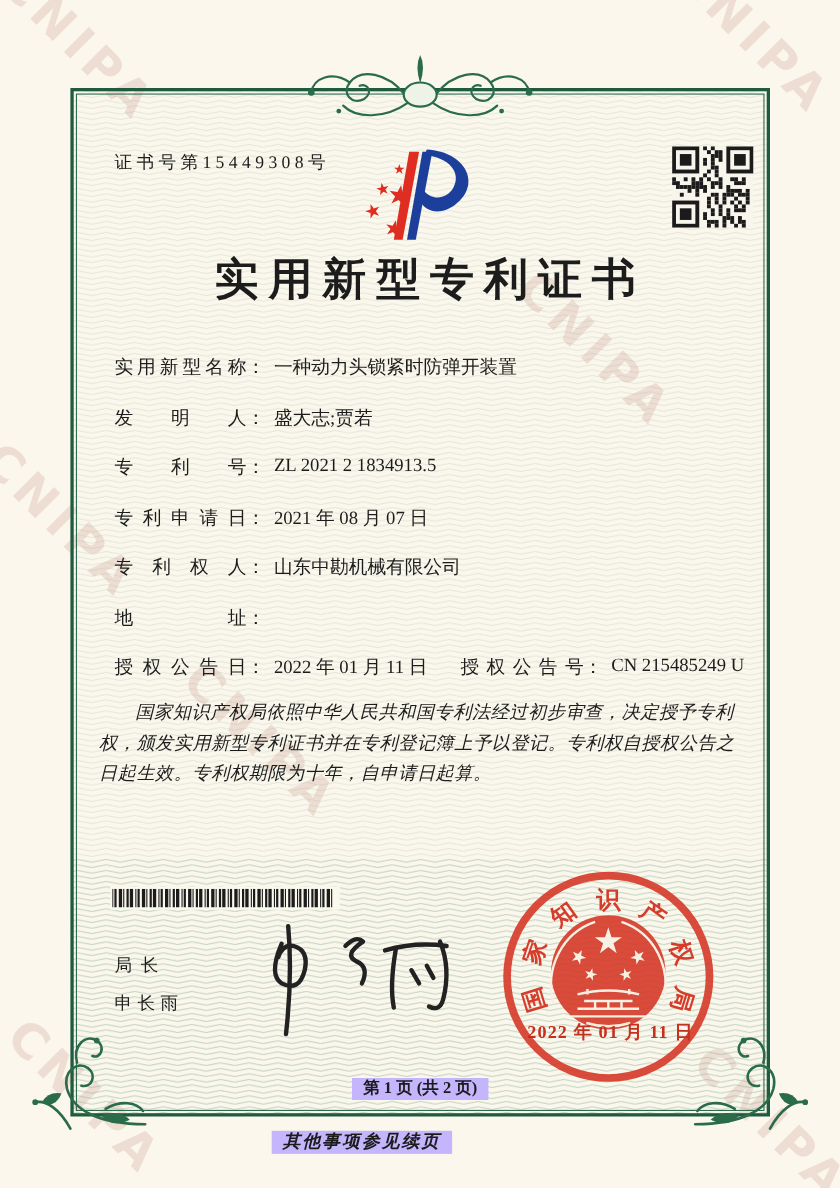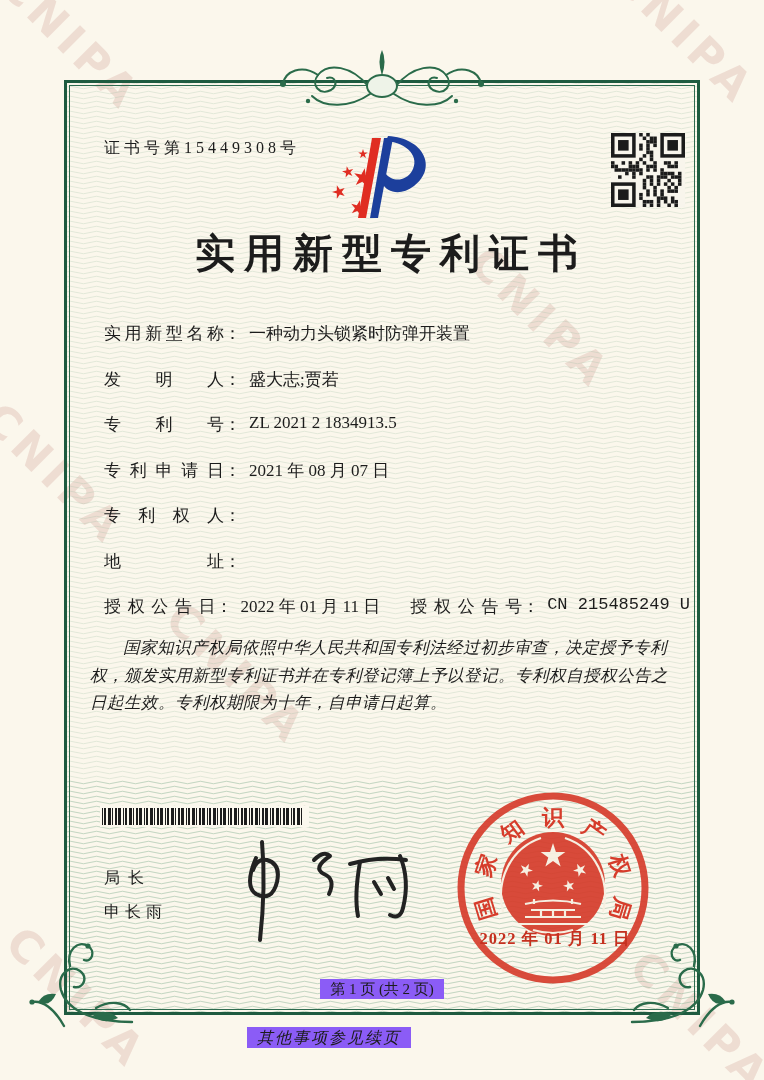--- a/index.html
+++ b/index.html
@@ -19,36 +19,36 @@
   .logo{position:absolute;left:318px;top:126px;z-index:2;}
   .qr{position:absolute;left:611px;top:133px;z-index:2;}
   .title{position:absolute;left:64px;top:226px;width:630px;text-align:center;z-index:2;
          font-size:40px;font-weight:bold;letter-spacing:9px;padding-left:12px;}
   
   .fields{position:absolute;left:104px;top:322px;width:586px;z-index:2;font-size:17px;}
   .frow{display:flex;align-items:flex-start;height:45.5px;white-space:nowrap;}
   .flabel{display:inline-block;width:120px;text-align:justify;text-align-last:justify;}
   .fcolon{margin-right:8px;}
   .grant{display:flex;}
-  .g2{margin-left:30px;display:flex;font-family:Liberation Mono, monospace;}
+  .g2{margin-left:30px;display:flex;}
   .g2 .flabel{width:112px;}
   
   .paras{position:absolute;left:86px;top:630px;width:596px;z-index:2;font-size:16.5px;
          line-height:27.5px;letter-spacing:.5px;font-style:italic;}
   .paras p{margin:4px;text-indent:2em;}
   
   .barcode{position:absolute;left:100px;top:806px;z-index:2;background:#fbf8ee;padding:2px;}
   .signer-title{position:absolute;left:104px;top:868px;z-index:3;font-size:16px;letter-spacing:8px;}
   .signer-name{position:absolute;left:104px;top:902px;z-index:3;font-size:16px;letter-spacing:5px;}
   .sig{position:absolute;left:212px;top:830px;z-index:3;}
   .seal{position:absolute;left:455px;top:790px;z-index:3;}
   .seal-date{position:absolute;left:462px;top:928px;width:186px;z-index:4;text-align:center;
              font-size:16.5px;font-weight:bold;color:#c5301f;letter-spacing:1px;}
   .pageinfo{position:absolute;left:0;top:980px;width:764px;text-align:center;z-index:2;font-size:15px;}
-  .pageinfo span,.footnote span{background:#8b5cf6;padding:2px 10px;}
+  .pageinfo span,.footnote span{background:#c4b5fd;padding:2px 10px;font-weight:bold;}
   .footnote{position:absolute;left:0;top:1028px;width:658px;text-align:center;z-index:2;
             font-size:16px;font-style:italic;letter-spacing:2px;}
   .ornament{position:absolute;z-index:2;}
   .ringchar{fill:#d63c2b;font-size:22px;font-weight:bold;text-anchor:middle;
             font-family:"Liberation Serif",serif;}
 </style>
 </head>
 <body>
 
 <div class="page">
@@ -279,20 +279,21 @@
       <span>ZL 2021 2 1834913.5</span>
     </div>
     <div class="frow">
       <span class="flabel">专利申请日</span>
         <span class="fcolon">：</span>
       <span>2021 年 08 月 07 日</span>
     </div>
     <div class="frow">
       <span class="flabel">专利权人</span>
         <span class="fcolon">：</span>
+      <span>山东中勘机械有限公司</span>
     </div>
     <div class="frow">
       <span class="flabel">地址</span>
         <span class="fcolon">：</span>
     </div>
     <div class="frow grant">
       <span class="flabel">授权公告日</span>
         <span class="fcolon">：</span>
       <span>2022 年 01 月 11 日</span>
       <span class="g2">

